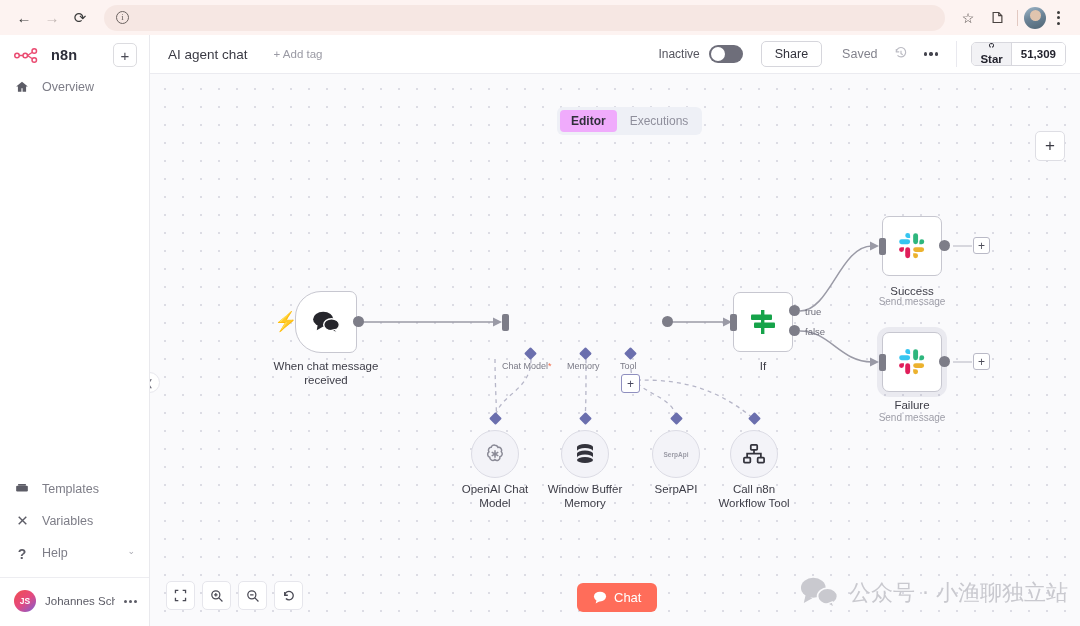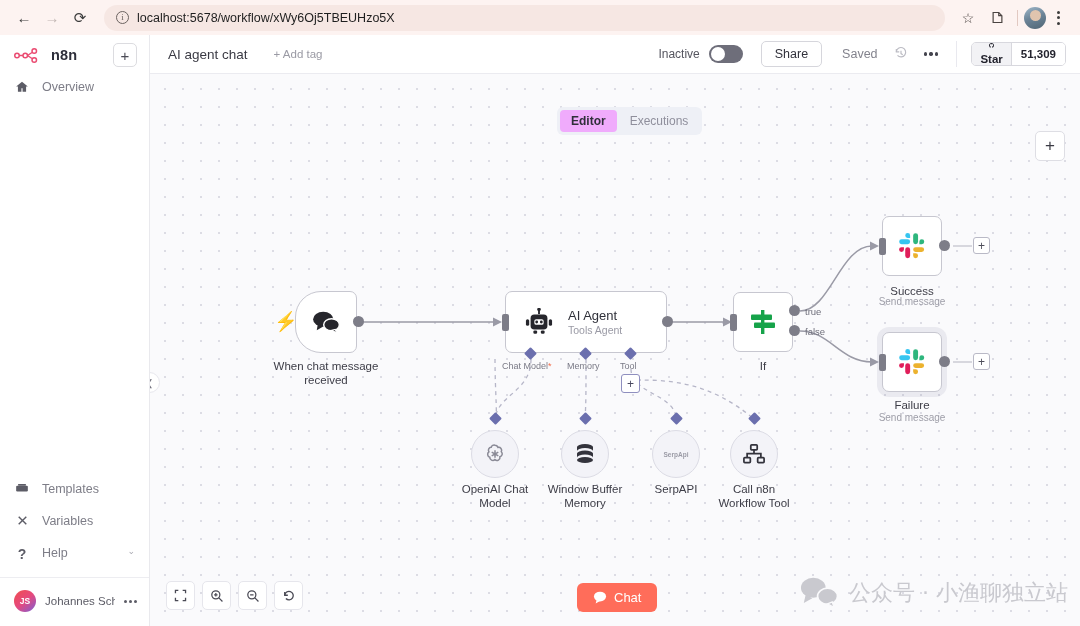--- a/index.html
+++ b/index.html
@@ -251,21 +251,20 @@
 </style>
 </head>
 <body>
 
 <div class="browser-bar">
   <div class="nav-btn">←</div>
   <div class="nav-btn disabled">→</div>
   <div class="nav-btn">⟳</div>
   <div class="omnibox">
     <span class="info-i">i</span>
-    <span class="url-text">localhost:5678/workflow/xWy6Oj5TBEUHzo5X</span>
   </div>
   <div class="star-btn">☆</div>
   <div class="ext-btn">
     <svg width="15" height="15" viewBox="0 0 24 24" fill="none" stroke="#4a4341" stroke-width="1.9">
       <path d="M5 4h9l5 5v11H5z"></path>
         <path d="M14 4v5h5"></path>
     </svg>
   </div>
   <div class="chrome-sep"></div>
   <div class="avatar-chrome"></div>
@@ -418,38 +417,20 @@
         <ellipse cx="13" cy="10" rx="11" ry="8.2" fill="#26262c"></ellipse>
         <path d="M7 16 L6 22 L13 18 Z" fill="#26262c"></path>
         <ellipse cx="22" cy="16" rx="8.5" ry="6.5" fill="#26262c" stroke="#fff" stroke-width="1.6"></ellipse>
         <path d="M26 21 L28 25 L22 22 Z" fill="#26262c" stroke="#fff" stroke-width="1.2"></path>
       </svg>
     </div>
     <div class="endpoint-dot" style="left:203px; top:242px;"></div>
     <div class="node-label" style="left:113px; top:285px; width:126px;">When chat message received</div>
 
     <div class="in-port" style="left:352px; top:240px;"></div>
-    <div class="node node-agent" style="left:355px; top:217px;">
-      <svg width="30" height="28" viewBox="0 0 32 30">
-        <rect x="7" y="7" width="18" height="16" rx="4" fill="#26262c"></rect>
-        <rect x="11" y="12" width="10" height="6" rx="2" fill="#fff"></rect>
-        <circle cx="13.5" cy="15" r="1.5" fill="#26262c"></circle>
-        <circle cx="18.5" cy="15" r="1.5" fill="#26262c"></circle>
-        <rect x="15" y="1.5" width="2" height="5" fill="#26262c"></rect>
-        <circle cx="16" cy="1.6" r="1.9" fill="#26262c"></circle>
-        <rect x="2" y="12" width="3.5" height="7" rx="1.7" fill="#26262c"></rect>
-        <rect x="26.5" y="12" width="3.5" height="7" rx="1.7" fill="#26262c"></rect>
-        <rect x="10" y="24" width="4" height="3.5" rx="1.3" fill="#26262c"></rect>
-        <rect x="18" y="24" width="4" height="3.5" rx="1.3" fill="#26262c"></rect>
-      </svg>
-      <div>
-        <div class="agent-title">AI Agent</div>
-        <div class="agent-sub">Tools Agent</div>
-      </div>
-    </div>
     <div class="endpoint-dot" style="left:512px; top:242px;"></div>
 
     <div class="diamond" style="left:376px; top:275px;"></div>
     <div class="conn-label" style="left:352px; top:287px;">
       <span>Chat Model</span><span class="req">*</span>
     </div>
     <div class="diamond" style="left:431px; top:275px;"></div>
     <div class="conn-label" style="left:417px; top:287px;">Memory</div>
     <div class="diamond" style="left:476px; top:275px;"></div>
     <div class="conn-label" style="left:470px; top:287px;">Tool</div>

